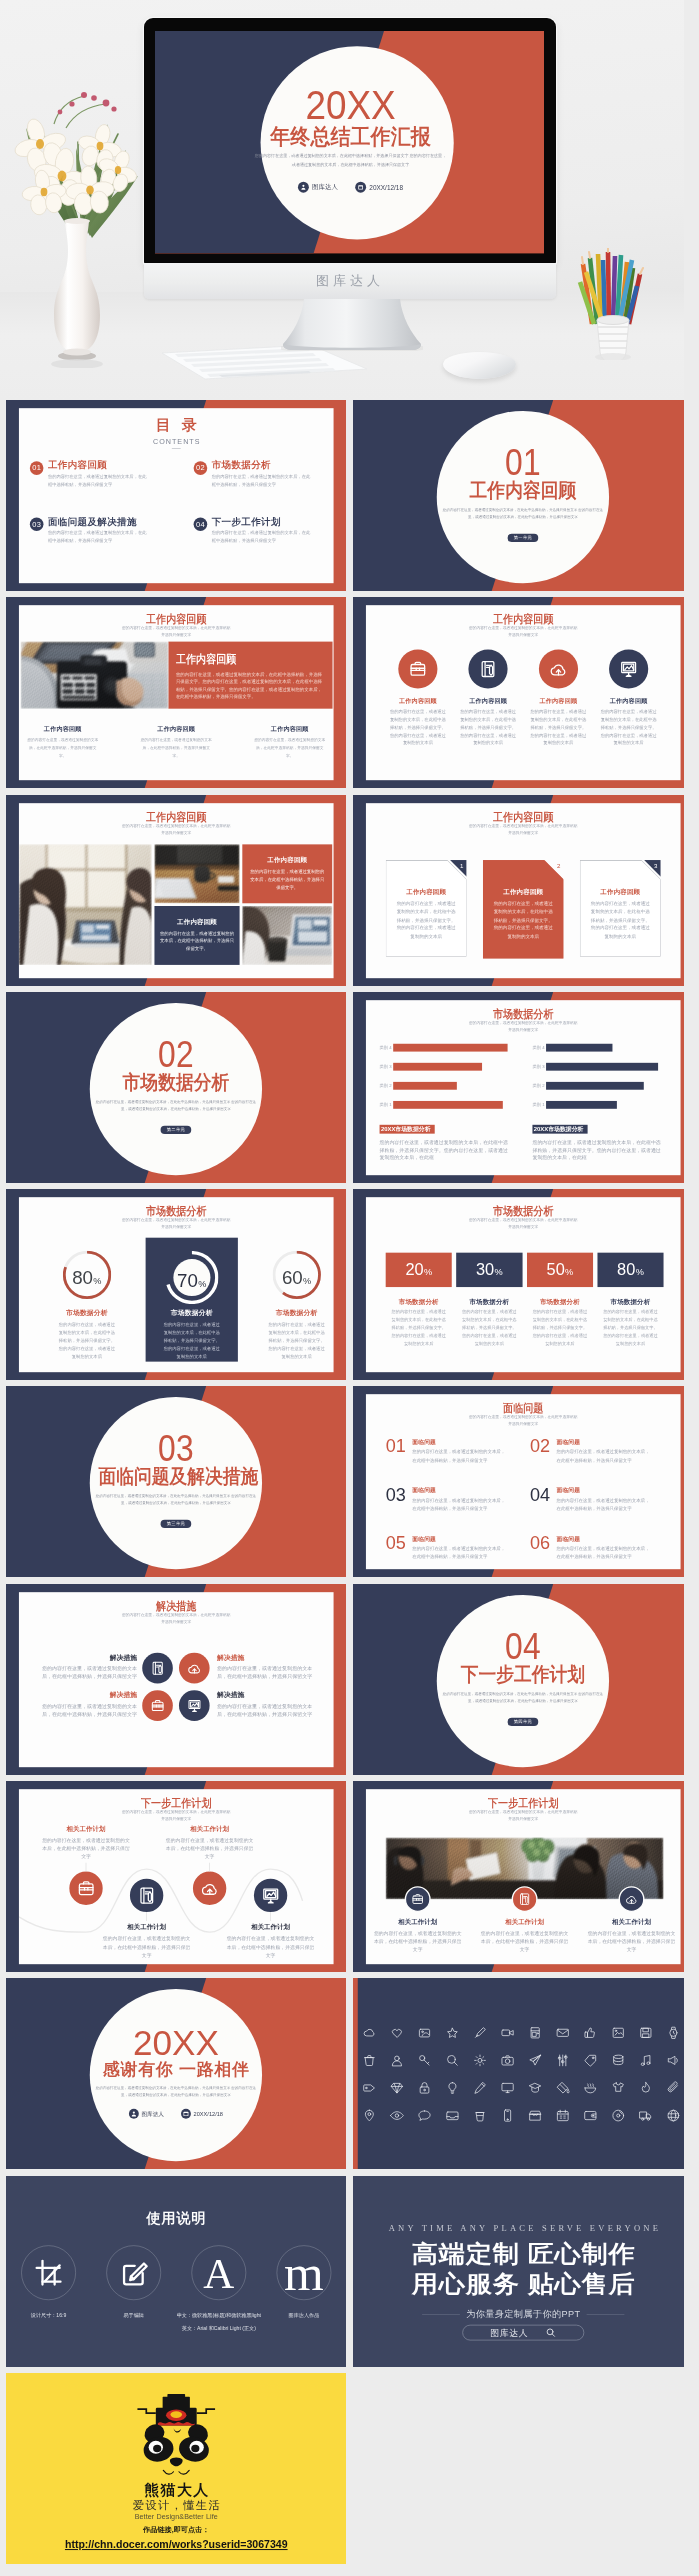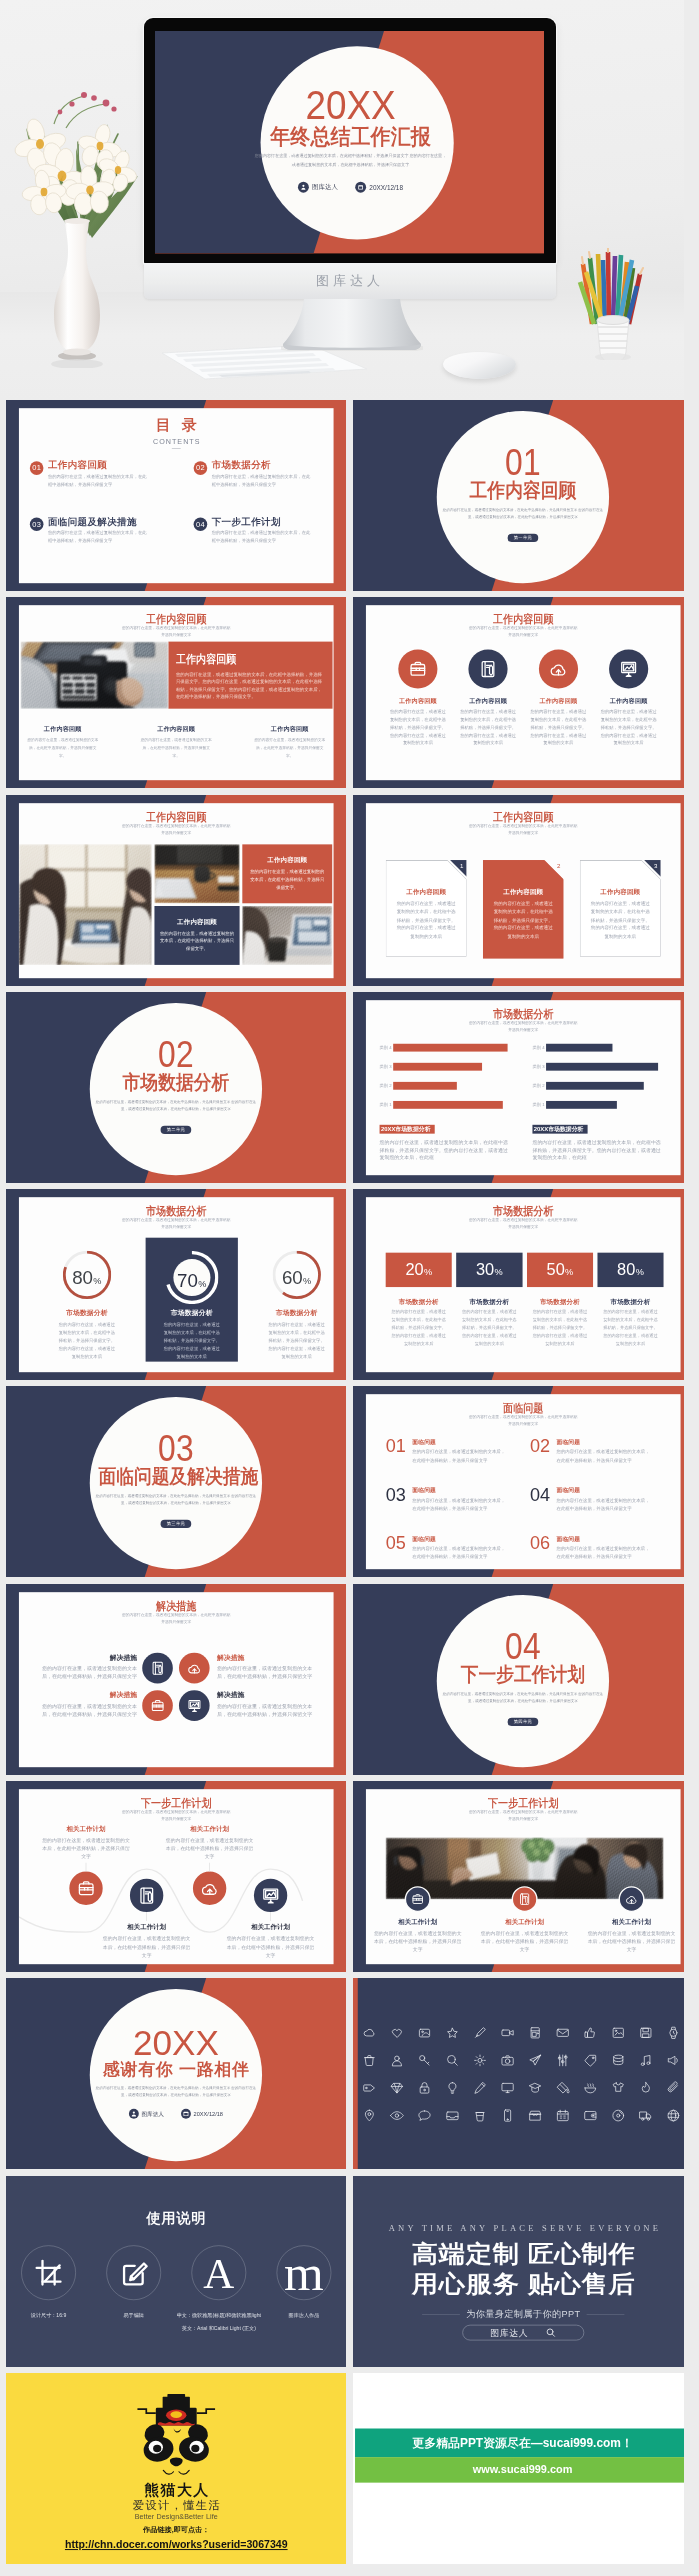--- a/index.html
+++ b/index.html
@@ -1757,23 +1757,15 @@
       </g>
     </svg>
     <div class="pd-name">熊猫大人</div>
     <div class="pd-cn">爱设计，懂生活</div>
     <div class="pd-en">Better Design&amp;Better Life</div>
     <div class="pd-cta">作品链接,即可点击：</div>
     <div class="pd-link">http://chn.docer.com/works?userid=3067349</div>
   </div>
 </div>
       </div>
-<div class="sl last-r">
-        <div class="sc">
-  <div class="sucai">
-    <div class="sc-b1">更多精品PPT资源尽在—sucai999.com！</div>
-    <div class="sc-b2">www.sucai999.com</div>
-  </div>
-</div>
-      </div>
 </div>
 </div>
 
 
 </body></html>

